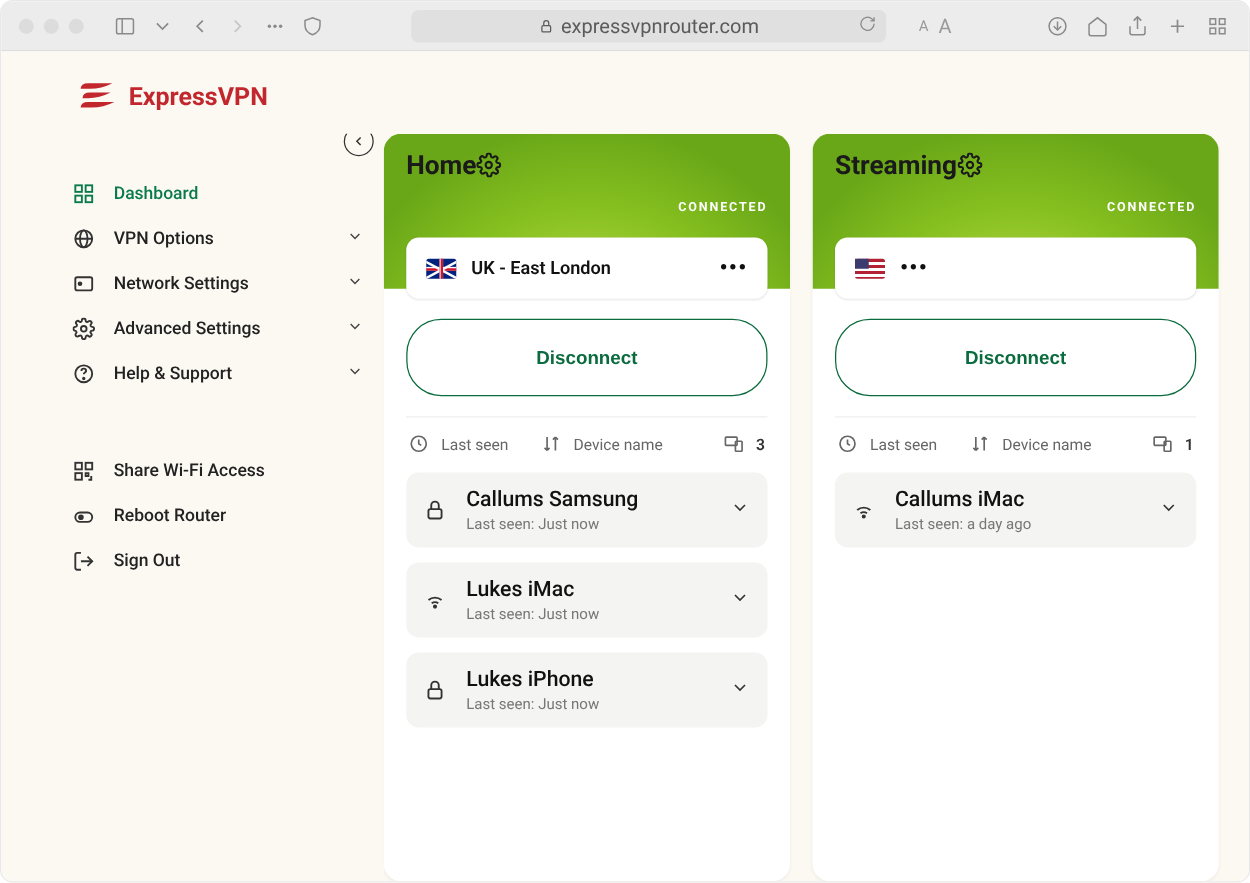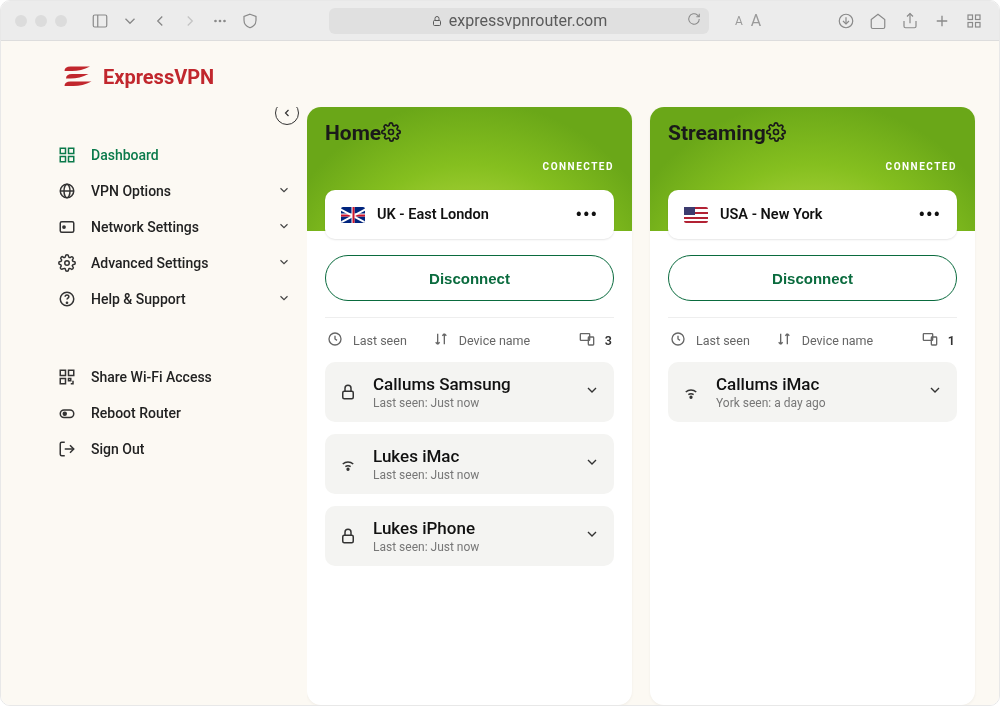--- a/index.html
+++ b/index.html
@@ -139,21 +139,21 @@
 
 .card-body { padding: 24px 18px 18px 18px; flex:1;}
 .disc-btn {
   width:100%;
   border: 1.8px solid #0a6b3e;
   background: #fff;
   color: #0a6b3e;
   font-weight: 700;
   font-size: 15px;
   border-radius: 28px;
-  height: 46px;
+  height: 62px;
   cursor:pointer;
 }
 .sorters {
   margin-top: 16px;
   padding: 12px 2px 14px 2px;
   border-top: 1px solid #eee;
   display:flex;
   align-items:flex-end;
   gap: 8px;
   font-size: 12.5px;
@@ -515,21 +515,20 @@
         <div class="card-title-row">
           <div class="card-title">Streaming</div>
           <div class="gear-btn"><svg viewBox="0 0 24 24" width="20" height="20" fill="none" stroke="currentColor" stroke-width="2">
                   <circle cx="12" cy="12" r="3"></circle>
                   <path d="M19.4 15a1.7 1.7 0 00.34 1.87l.6.06a2 2 0 11-2.83 2.83l-.06-.06a1.7 1.7 0 00-1.87-.34 1.7 1.7 0 00-1 1.56V21a2 2 0 11-4 0v-.09a1.7 1.7 0 00-1-1.56 1.7 1.7 0 00-1.87.34l-.06.06a2 2 0 11-2.83-2.83l.06-.06a1.7 1.7 0 00.34-1.87 1.7 1.7 0 00-1.56-1H3a2 2 0 110-4h.09a1.7 1.7 0 001.56-1 1.7 1.7 0 00-.34-1.87l-.06-.06a2 2 0 112.83-2.83l.06.06a1.7 1.7 0 001.87.34H9a1.7 1.7 0 001-1.56V3a2 2 0 114 0v.09a1.7 1.7 0 001 1.56 1.7 1.7 0 001.87-.34l.06-.06a2 2 0 112.83 2.83l-.06.06a1.7 1.7 0 00-.34 1.87V9a1.7 1.7 0 001.56 1H21a2 2 0 110 4h-.09a1.7 1.7 0 00-1.56 1z"></path>
                 </svg></div>
         </div>
         <div class="status-label">CONNECTED</div>
         <div class="loc-pill">
           <span class="flag flag-us"></span>
-          <span class="loc-name">USA - New York</span>
           <span class="dots">•••</span>
         </div>
       </div>
       <div class="card-body">
         <button class="disc-btn">Disconnect</button>
         <div class="sorters">
           <span class="sicn">
                 <svg viewBox="0 0 24 24" width="16" height="16" fill="none" stroke="currentColor" stroke-width="2">
                   <circle cx="12" cy="12" r="9"></circle>
                   <polyline points="12 7 12 12 15 14"></polyline>
@@ -557,21 +556,21 @@
     <div class="device">
       <span class="dicn">
                 <svg viewBox="0 0 24 24" width="18" height="18" fill="none" stroke="currentColor" stroke-width="2">
                   <path d="M5 12a11 11 0 0114 0"></path>
                   <path d="M8.5 15.5a6 6 0 017 0"></path>
                   <circle cx="12" cy="19" r="1.2" fill="currentColor"></circle>
                 </svg>
               </span>
       <div class="device-info">
         <div class="device-name">Callums iMac</div>
-        <div class="device-seen">York seen: a day ago</div>
+        <div class="device-seen">Last seen: a day ago</div>
       </div>
       <span class="device-chev"><svg width="16" height="16" viewBox="0 0 24 24" fill="none" stroke="currentColor" stroke-width="2">
                   <polyline points="6 9 12 15 18 9"></polyline>
                 </svg></span>
     </div>
       </div>
     </div>
       </div>
   </div>
 </div>

